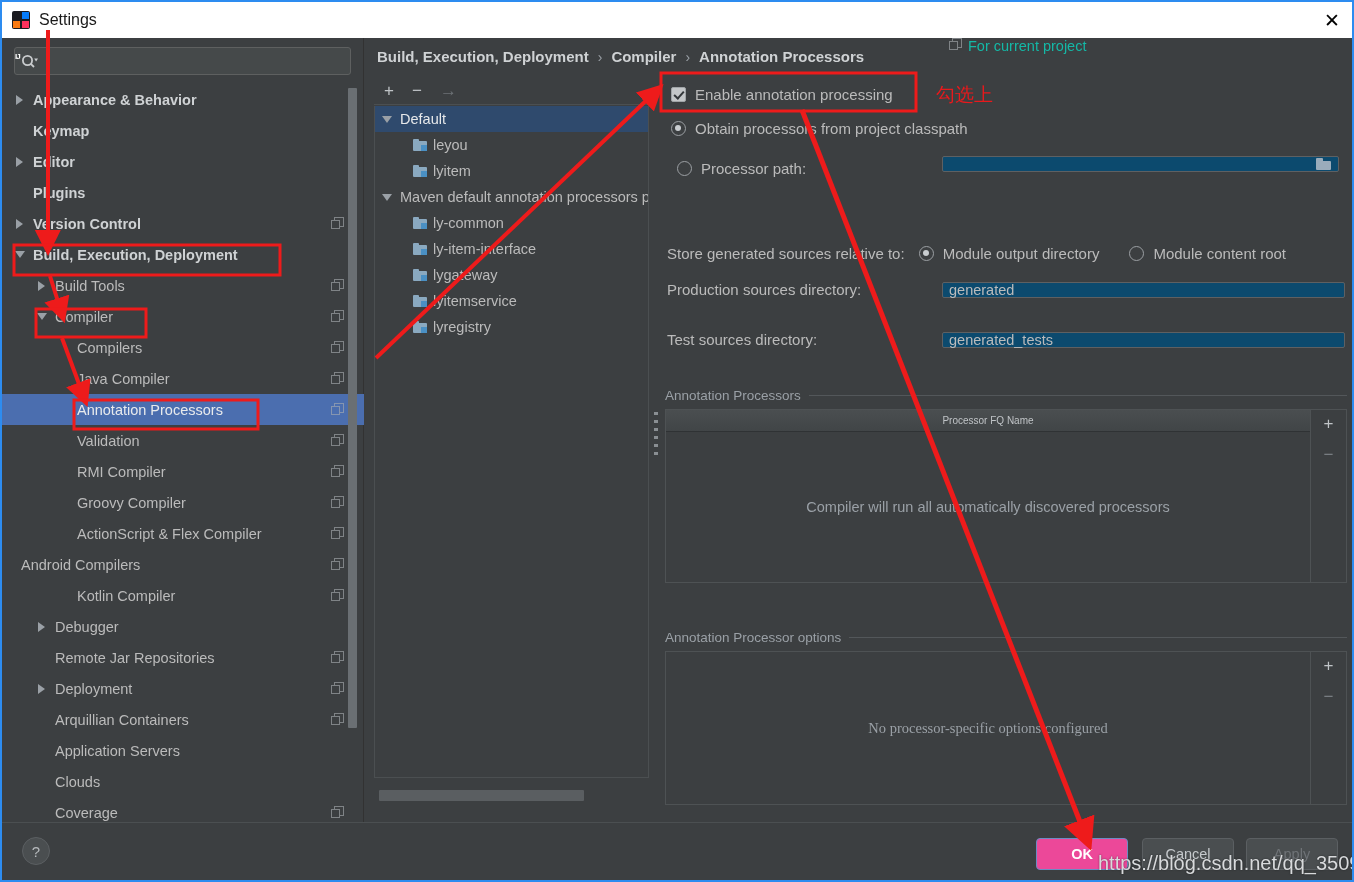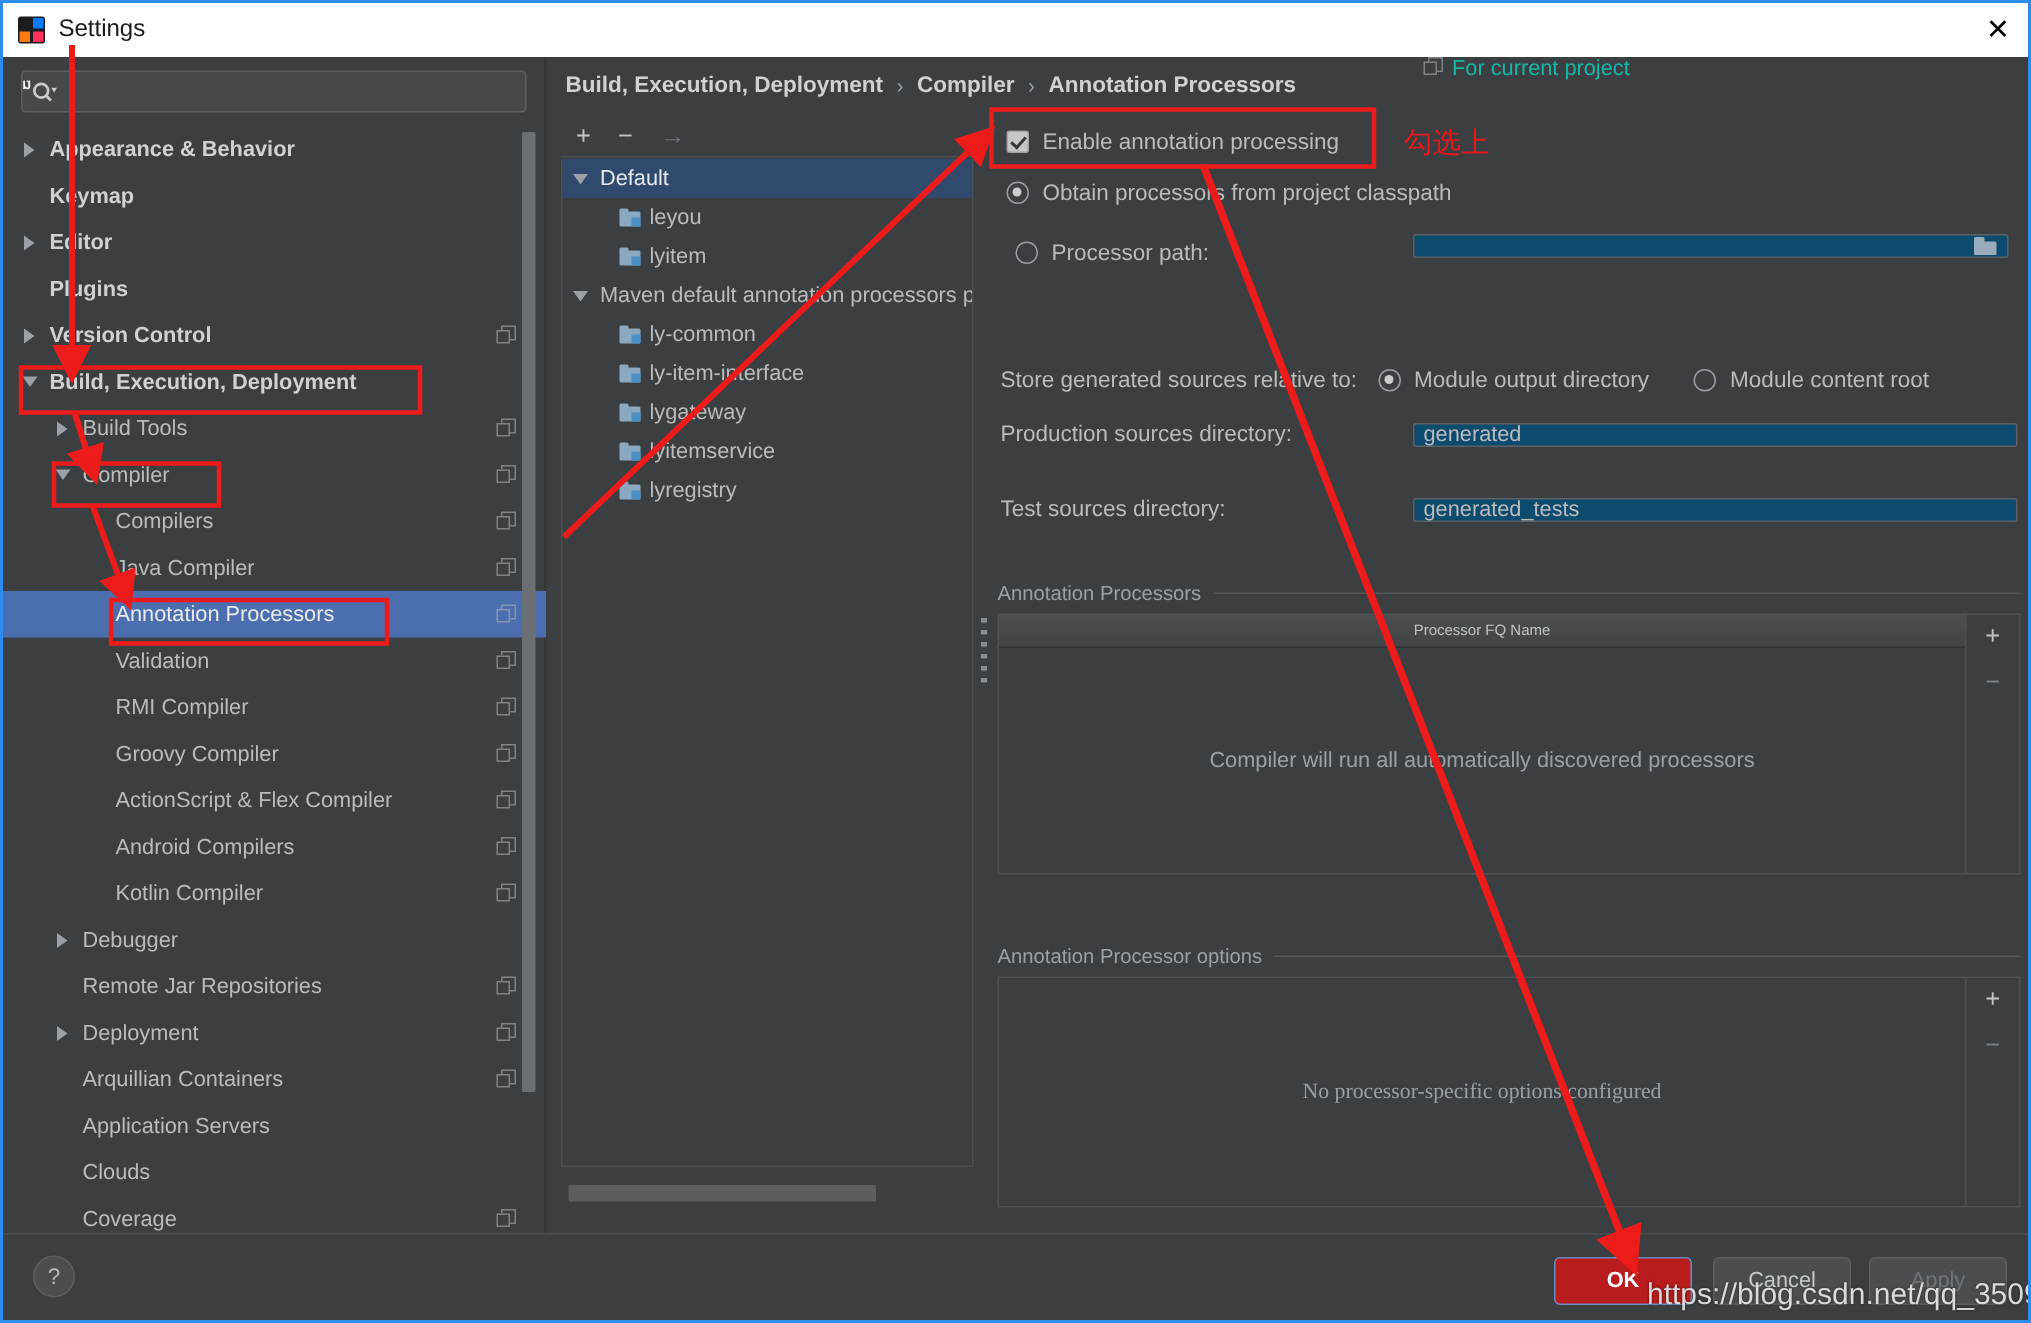--- a/index.html
+++ b/index.html
@@ -277,21 +277,21 @@
     display: flex; align-items: center; justify-content: center;
     color: #b6babd; font-size: 15px; cursor: pointer;
   }
   .btn {
     height: 32px; min-width: 92px; border-radius: 4px;
     display: flex; align-items: center; justify-content: center;
     font-size: 14.5px; cursor: pointer;
     border: 1px solid #5b5f62; background: #4a4e50; color: #c5c9cc;
   }
   .btn.primary {
-    background: #b91c1c; border: 1px solid #6b8cc4; color: #ffffff; font-weight: bold;
+    background: #ec4899; border: 1px solid #6b8cc4; color: #ffffff; font-weight: bold;
   }
   .btn.disabled { color: #6f7377; }
   .btn-ok { position: absolute; left: 1034px; top: 838px; width: 92px; }
   .btn-cancel { position: absolute; left: 1140px; top: 838px; width: 92px; }
   .btn-apply { position: absolute; left: 1244px; top: 838px; width: 92px; }
 
   
   .overlay {
     position: absolute; left: 0; top: 0;
     width: 1354px; height: 882px;
@@ -435,21 +435,21 @@
           </span>
         </div>
         <div class="tree-row" style="padding-left: 56px;">
           <span class="arrow"></span>
           <span class="label">ActionScript &amp; Flex Compiler</span>
           <span class="copy-icon">
             <span class="r1"></span>
             <span class="r2"></span>
           </span>
         </div>
-        <div class="tree-row" style="padding-left: 56px;">
+        <div class="tree-row" style="">
           <span class="arrow"></span>
           <span class="label">Android Compilers</span>
           <span class="copy-icon">
             <span class="r1"></span>
             <span class="r2"></span>
           </span>
         </div>
         <div class="tree-row" style="padding-left: 56px;">
           <span class="arrow"></span>
           <span class="label">Kotlin Compiler</span>

